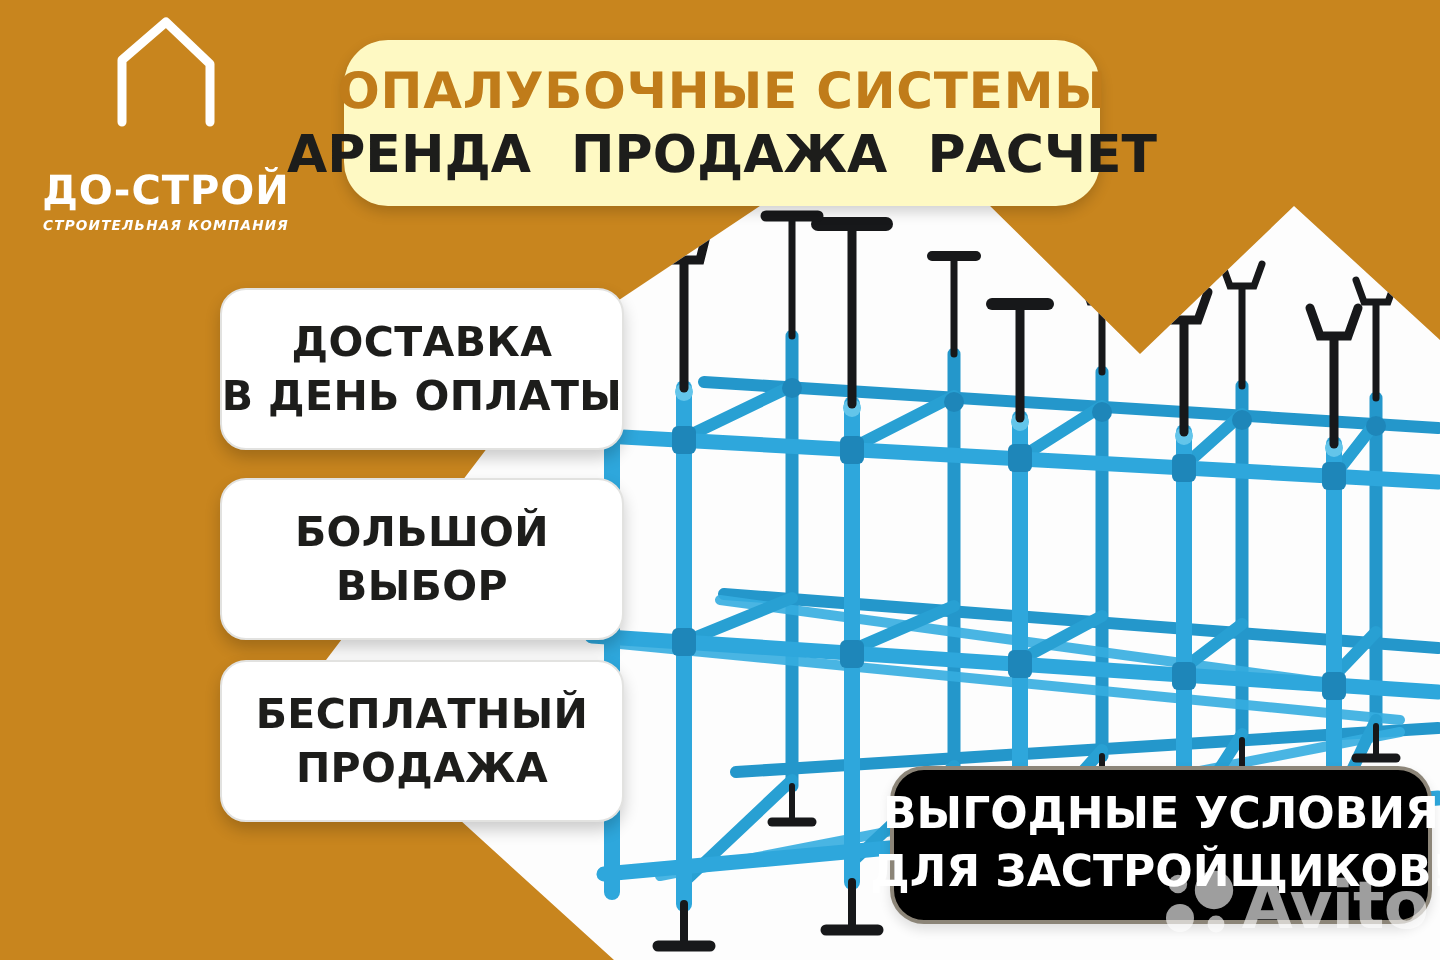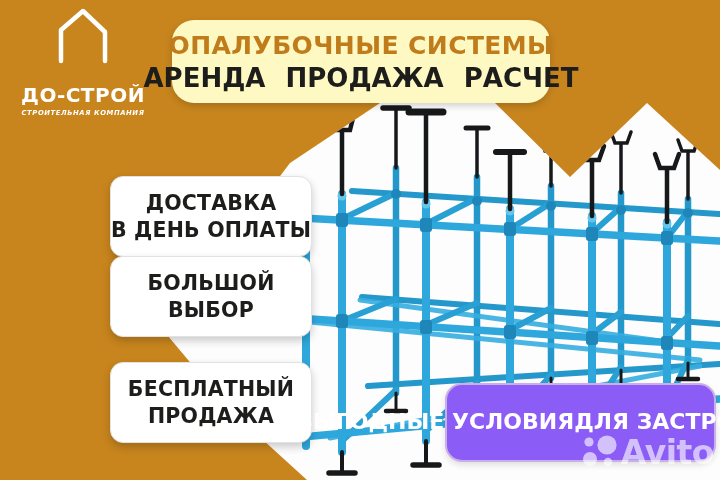--- a/index.html
+++ b/index.html
@@ -31,32 +31,32 @@
   .header-title{color:#c07c1a;font-size:25px;font-weight:800;letter-spacing:.4px;white-space:nowrap;}
   .header-sub{color:#1d1d1b;font-size:26px;font-weight:700;word-spacing:11px;white-space:nowrap;}
 
   
   .feature{
     position:absolute;left:110px;width:200px;height:79px;
     background:#fff;border:1px solid #e2e2e0;border-radius:13px;
     box-shadow:0 4px 8px rgba(0,0,0,.20);
     display:flex;flex-direction:column;align-items:center;justify-content:center;
     color:#1d1d1b;font-size:20.5px;font-weight:800;line-height:1.28;text-align:center;
-    letter-spacing:.2px;white-space:nowrap;margin-top:32px;
+    letter-spacing:.2px;white-space:nowrap;
   }
   .feature.f1{top:144px;}
-  .feature.f2{top:224px;}
+  .feature.f2{top:239px;}
   .feature.f3{top:330px;}
 
   
   .offer-box{
     position:absolute;left:445px;top:383px;width:271px;height:79px;
-    background:#8b5cf6;border:2px solid rgba(255,243,219,.55);border-radius:17px;
+    background:#000000;border:2px solid rgba(255,243,219,.55);border-radius:17px;
     box-sizing:border-box;box-shadow:0 3px 6px rgba(0,0,0,.12);
-    display:flex;align-items:center;justify-content:center;
+    display:flex;flex-direction:column;align-items:center;justify-content:center;
     color:#fff;font-size:22px;font-weight:800;line-height:1.3;text-align:center;white-space:nowrap;
   }
 
   
   .watermark{
     position:absolute;right:6px;top:433px;display:flex;align-items:flex-end;gap:2px;
     opacity:.62;pointer-events:none;
   }
   .watermark .wm-text{
     color:#fff;font-size:33px;font-weight:700;line-height:1;letter-spacing:-.5px;

